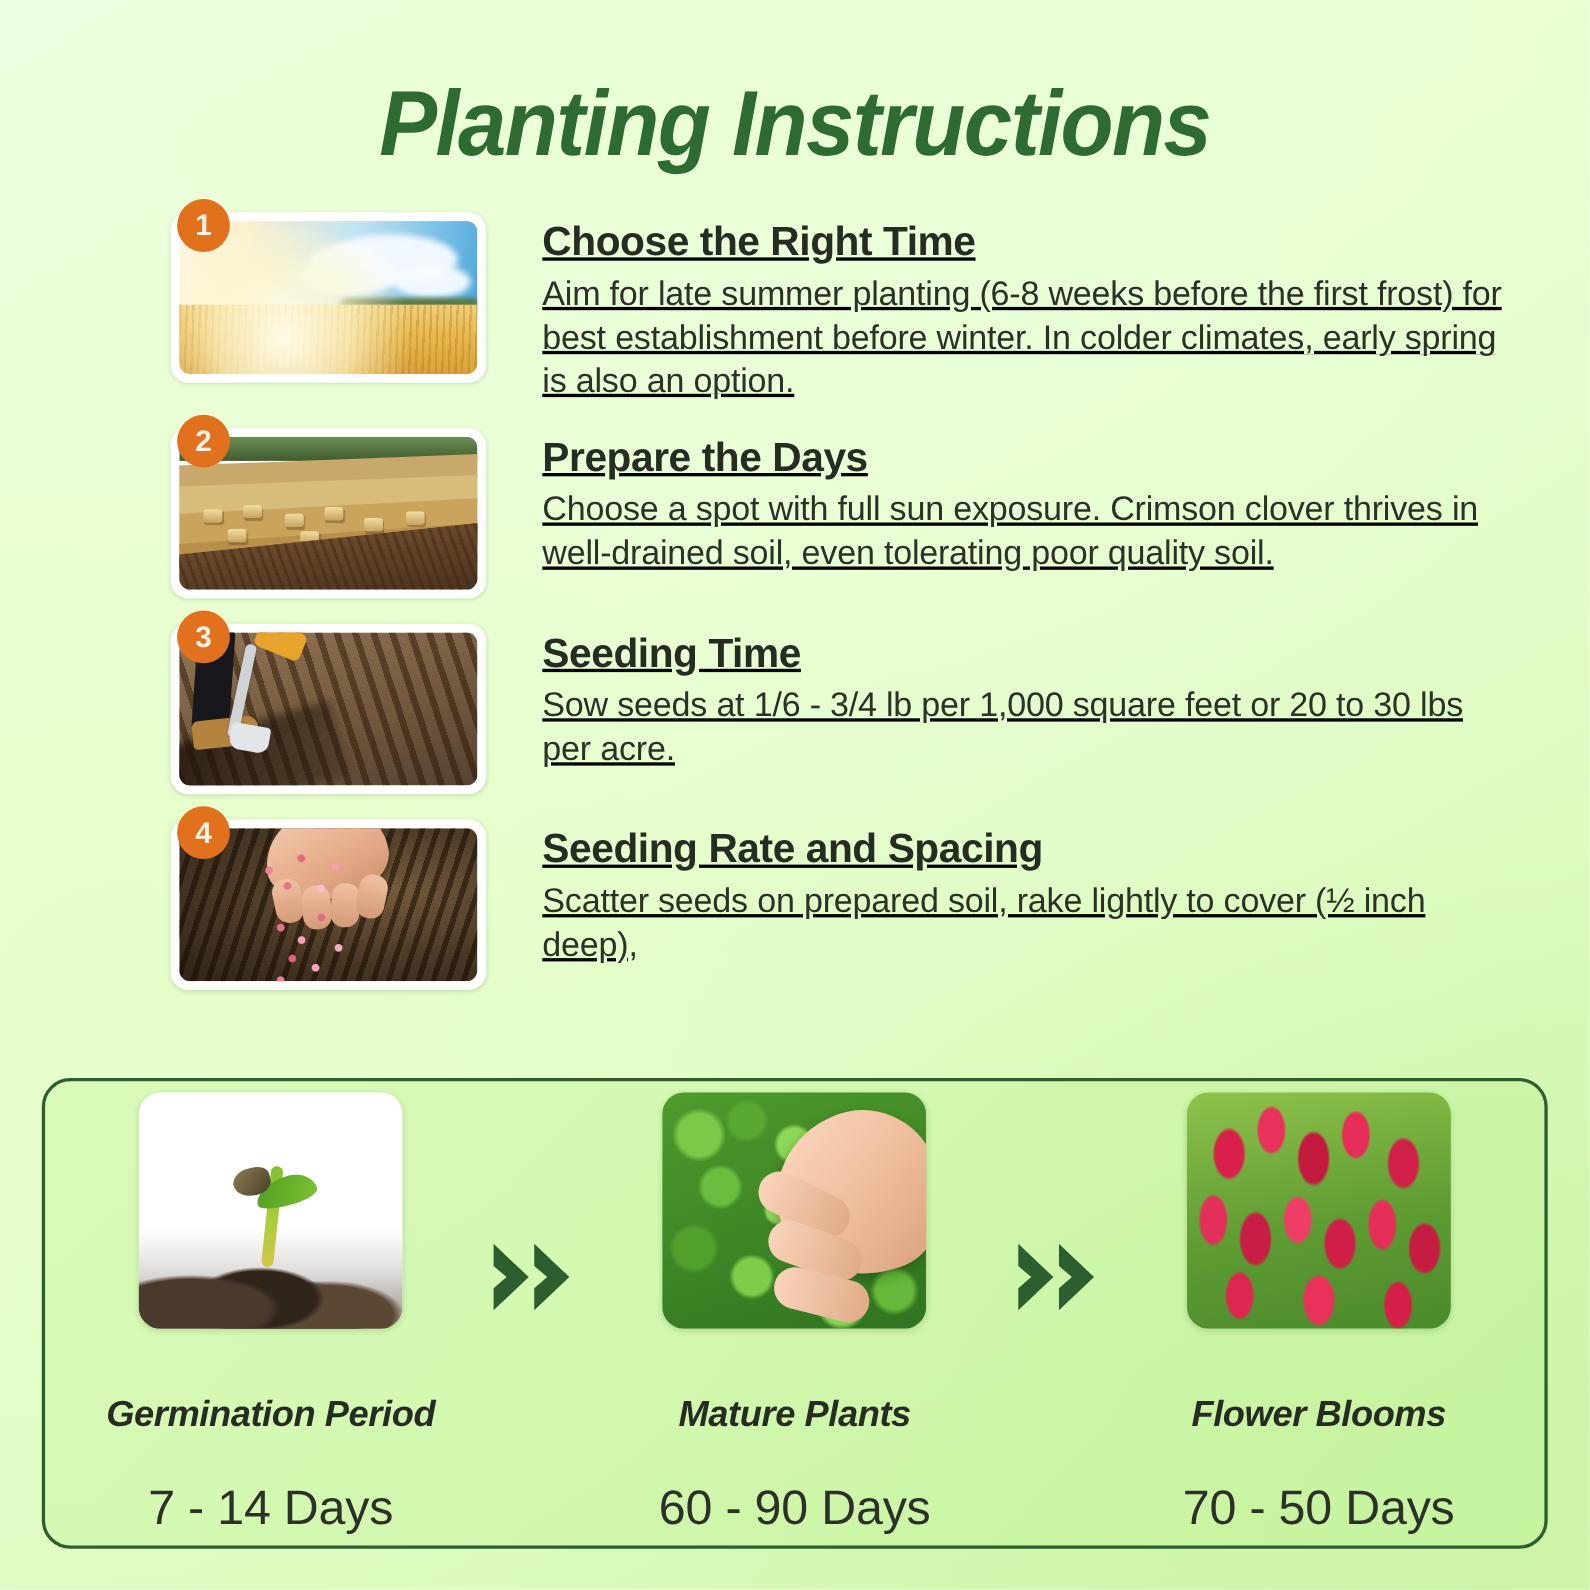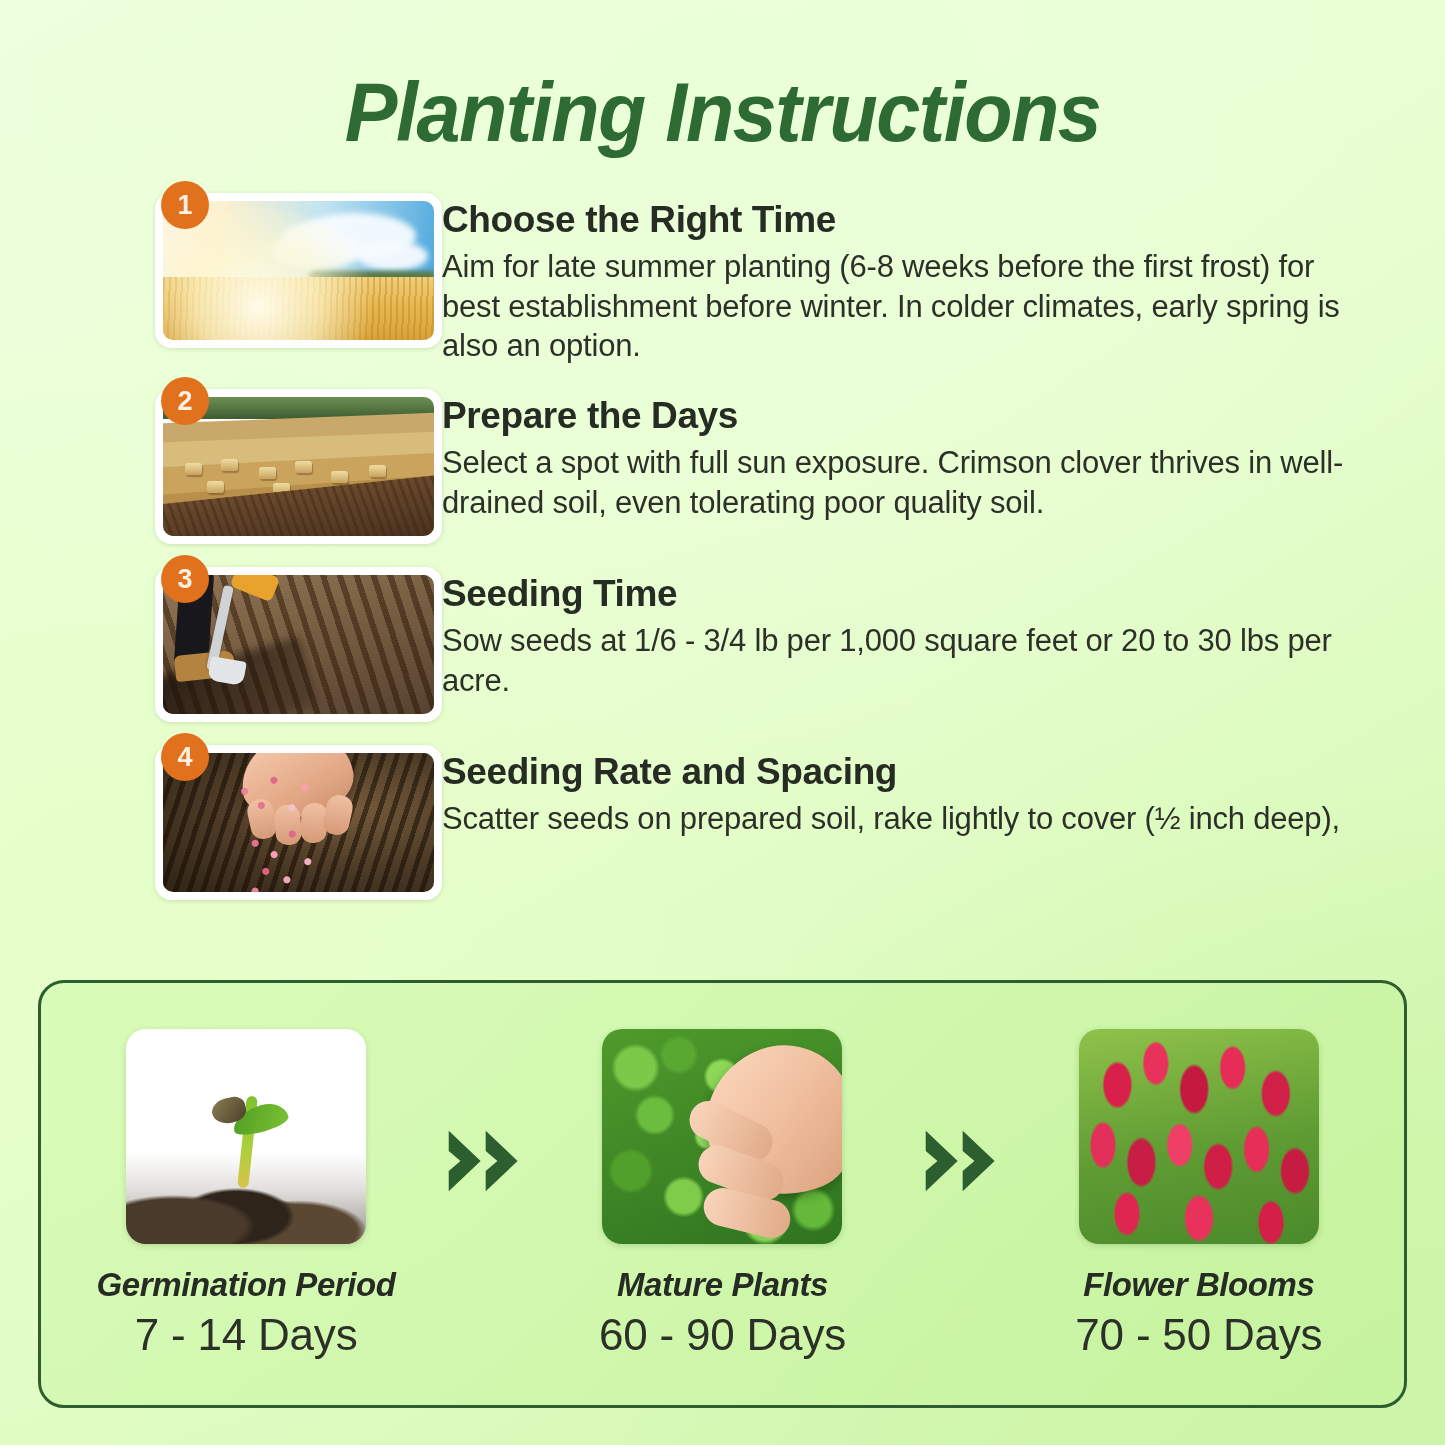--- a/index.html
+++ b/index.html
@@ -93,23 +93,25 @@
     font-size: 27px;
     font-weight: 700;
     display: flex;
     align-items: center;
     justify-content: center;
     z-index: 5;
     line-height: 1;
   }
 
   .step-text {
+    padding-left: 51px;
     padding-top: 6px;
     flex: 1 1 auto;
     max-width: 930px;
+    text-decoration: underline;
   }
 
   .step-title {
     font-size: 37px;
     font-weight: 700;
     color: #262b24;
     letter-spacing: -0.4px;
     margin-bottom: 6px;
   }
 
@@ -265,20 +267,21 @@
     align-items: center;
     justify-content: space-around;
     padding: 0 32px;
   }
 
   .tl-item {
     width: 300px;
     display: flex;
     flex-direction: column;
     align-items: center;
+    gap: 36px;
   }
 
   .tl-thumb {
     width: 240px;
     height: 215px;
     border-radius: 20px;
     overflow: hidden;
     position: relative;
     box-shadow: 0 2px 6px rgba(40,70,20,.18);
   }
@@ -445,21 +448,21 @@
               <div class="bale" style="left:198px; top:88px;"></div>
               <div class="bale" style="left:240px; top:94px;"></div>
               <div class="soil"></div>
             </div>
           </div>
         </div>
         <div class="badge">2</div>
       </div>
       <div class="step-text">
         <div class="step-title">Prepare the Days</div>
-        <div class="step-body">Select a spot with full sun exposure. Crimson clover thrives in well-drained soil, even tolerating poor quality soil.</div>
+        <div class="step-body">Choose a spot with full sun exposure. Crimson clover thrives in well-drained soil, even tolerating poor quality soil.</div>
       </div>
     </div>
 
     <div class="step">
       <div class="thumb-wrap">
         <div class="thumb-frame">
           <div class="thumb-img">
             <div class="scene sc-furrow">
               <div class="ground"></div>
               <div class="dark"></div>

